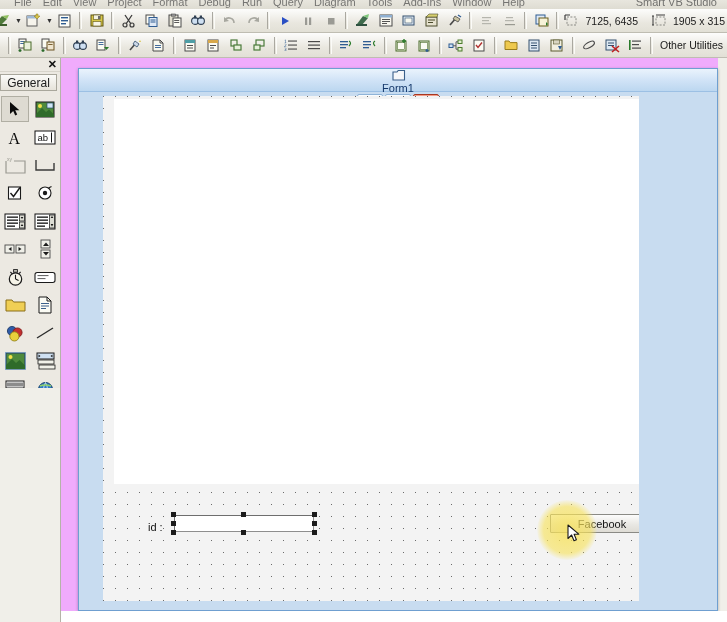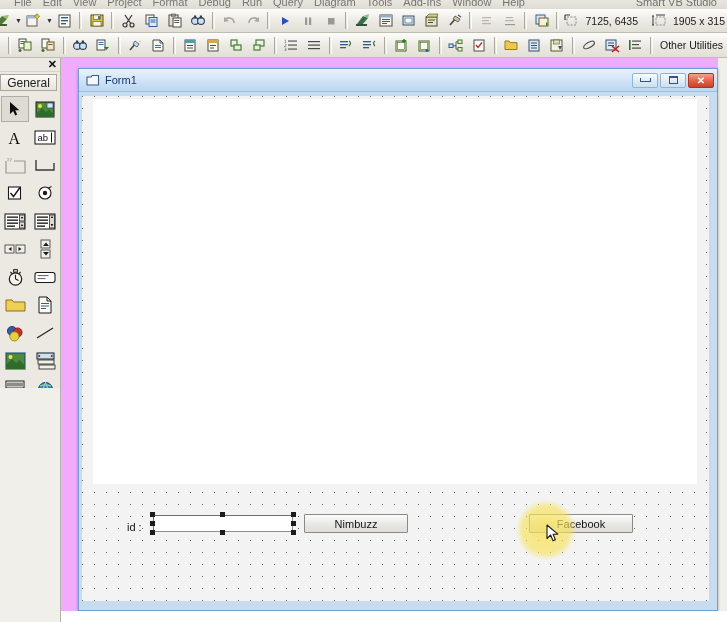--- a/index.html
+++ b/index.html
@@ -139,21 +139,21 @@
     background: #c8dcf0;
     border: 1px solid #6f9fd0;
     box-shadow: 0 1px 3px rgba(0,0,0,.28);
     box-sizing: border-box;
   }
   .form-titlebar {
     position: relative;
     height: 22px;
     background: linear-gradient(#eaf3fc, #cfe2f6 55%, #bcd7f0);
     border-bottom: 1px solid #9cc0e4;
-    display: flex; align-items: center;
+    display: flex; align-items: center; flex-direction: column;
   }
   .form-icon {
     width: 14px; height: 13px; margin: 0 5px 0 7px; flex: 0 0 auto;
   }
   .form-title {
     font-size: 11px; color: #15386b; flex: 1 1 auto;
   }
   .win-btns { display: flex; margin-right: 3px; }
   .win-btn {
     width: 26px; height: 15px; margin-left: 2px;
@@ -167,22 +167,22 @@
     background: linear-gradient(#f4a08c, #e2664a 50%, #c9412a);
     border: 1px solid #a73720;
     color: #fff;
     font-size: 10px; font-weight: bold;
   }
   .wb-min { width: 9px; height: 3px; border: 1px solid #2d5782; border-top: none; }
   .wb-max { width: 9px; height: 8px; border: 1px solid #2d5782; border-top-width: 2px; box-sizing: border-box;}
 
   
   .form-surface {
-    position: absolute; left: 3px; top: 27px;
-    width: 627px; height: 505px;
+    position: absolute; left: 24px; top: 27px;
+    width: 536px; height: 505px;
     background-color: #f3f3f3;
     background-image:
       radial-gradient(circle at 0.5px 0.5px, #6b6b6b 0.6px, transparent 0.9px);
     background-size: 12px 12px;
     box-sizing: border-box;
     overflow: hidden;
   }
   .form-white-panel {
     position: absolute; left: 11px; top: 3px;
     width: 604px; height: 385px;
@@ -901,21 +901,20 @@
         <i style="left:0;top:0;"></i>
           <i style="left:70px;top:0;"></i>
           <i style="left:141px;top:0;"></i>
         <i style="left:0;top:9px;"></i>
           <i style="left:141px;top:9px;"></i>
         <i style="left:0;top:18px;"></i>
           <i style="left:70px;top:18px;"></i>
           <i style="left:141px;top:18px;"></i>
       </div>
 
-      <div class="ctl-button" style="left:222px; top:418px; width:104px; height:19px;">Nimbuzz</div>
 
 
       <div class="ctl-button" style="left:447px; top:418px; width:104px; height:19px;">Facebook</div>
 
       <div class="click-halo" style="left:434px; top:404px;"></div>
 
       <svg class="cursor-arrow" style="left:464px; top:428px;" width="14" height="19" viewBox="0 0 14 19">
         <path d="M1 1 L1 14.5 L4.6 11 L7 16.8 L9.4 15.7 L7.1 10.2 L11.8 10.2 Z" fill="#ffffff" stroke="#1a1a1a" stroke-width="1.1" stroke-linejoin="round"></path>
       </svg>
 

